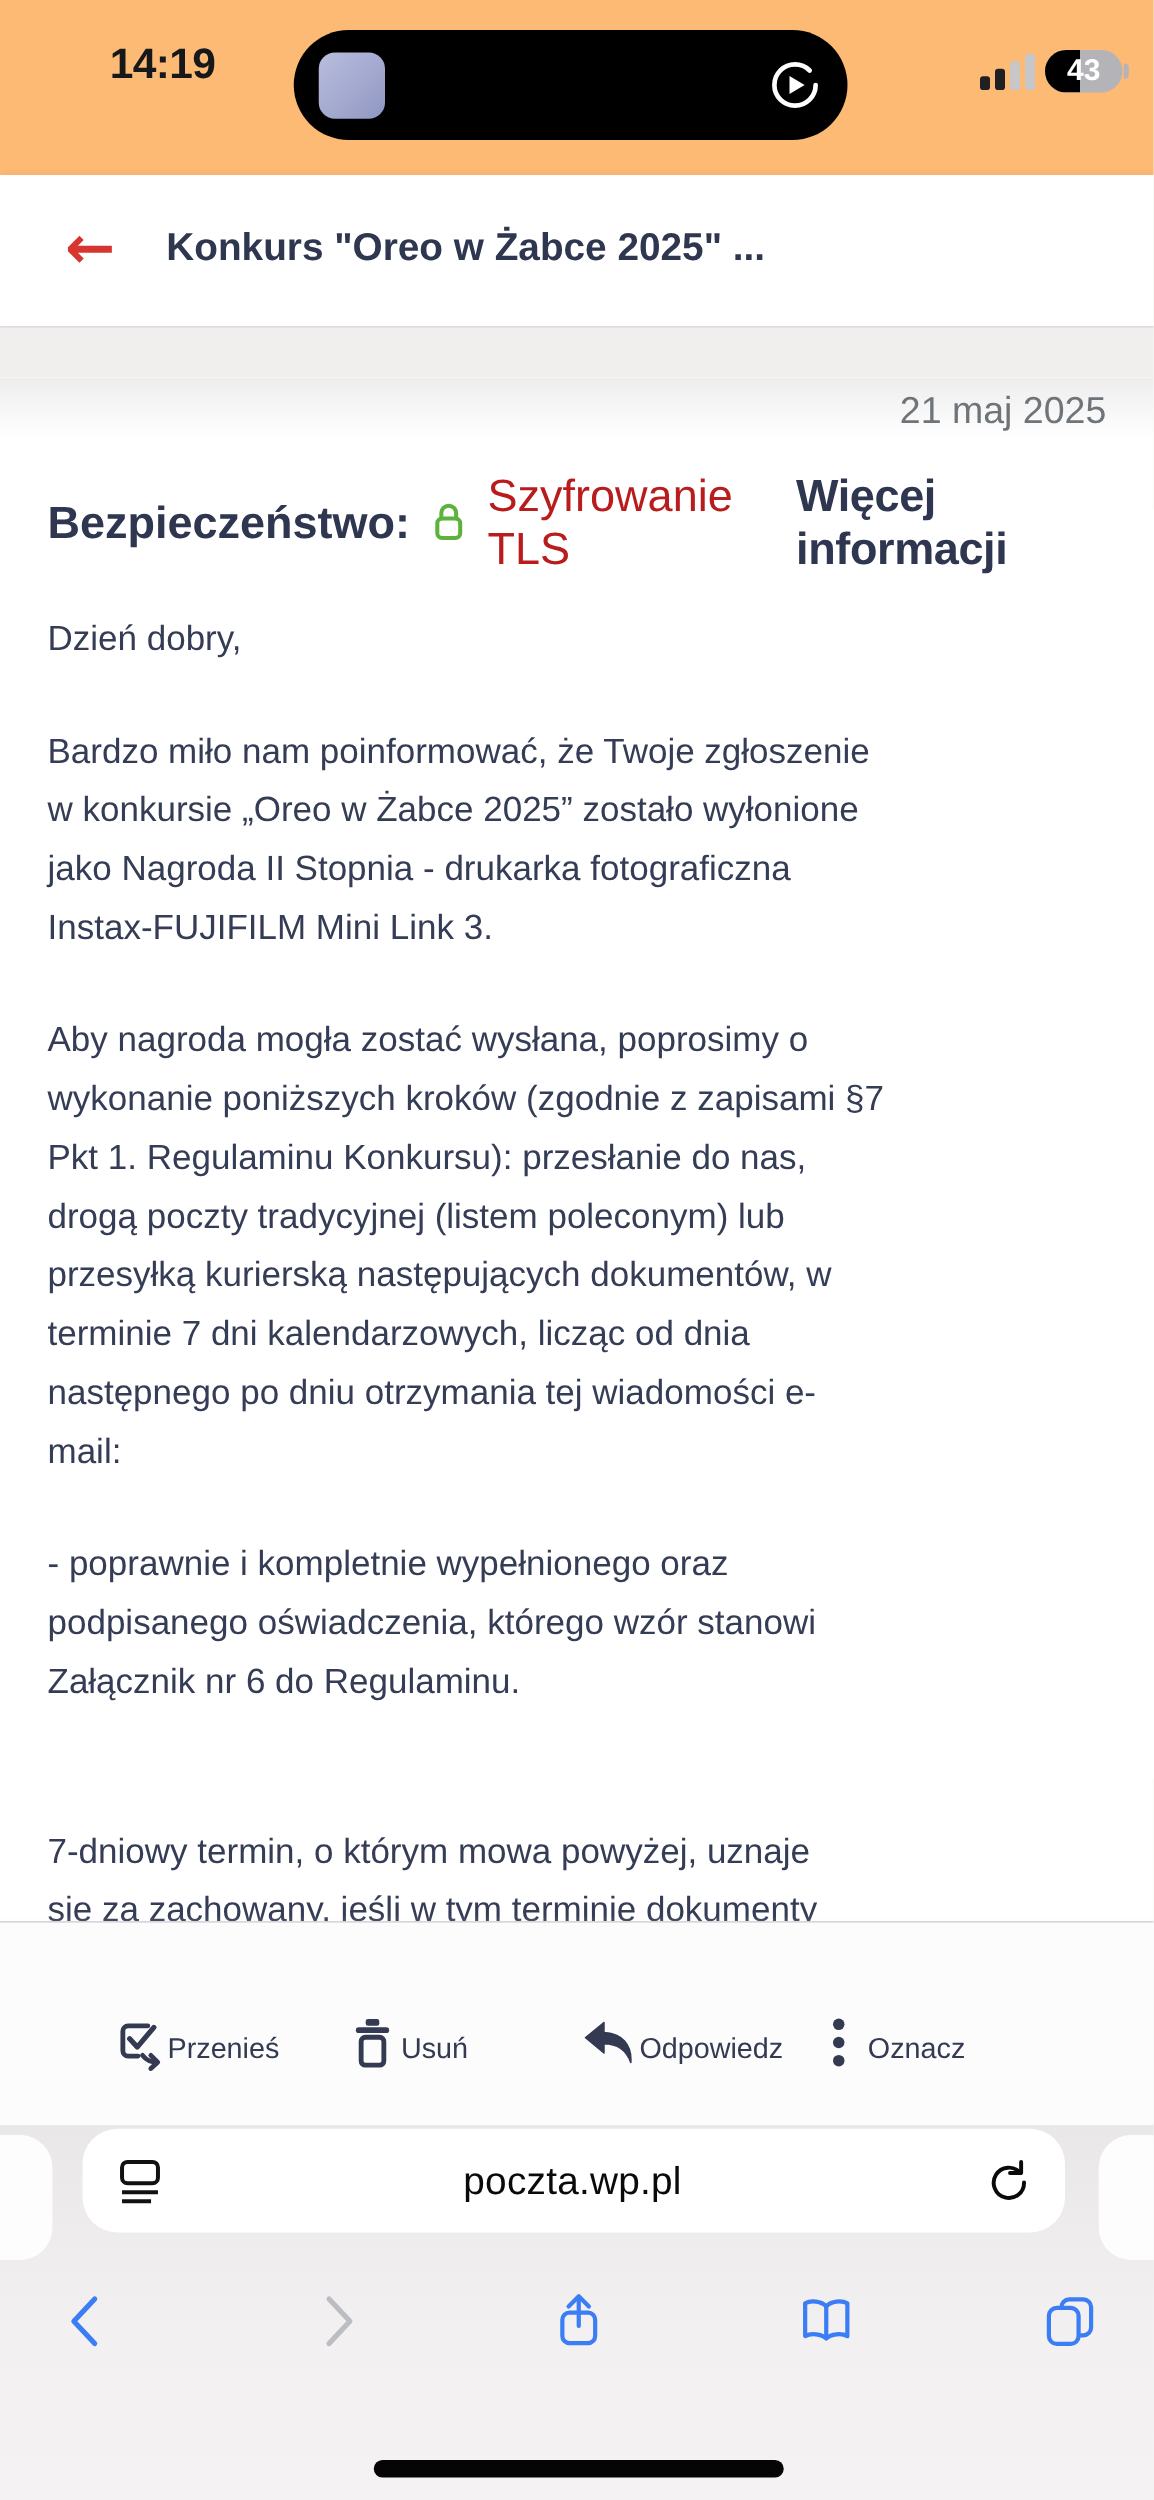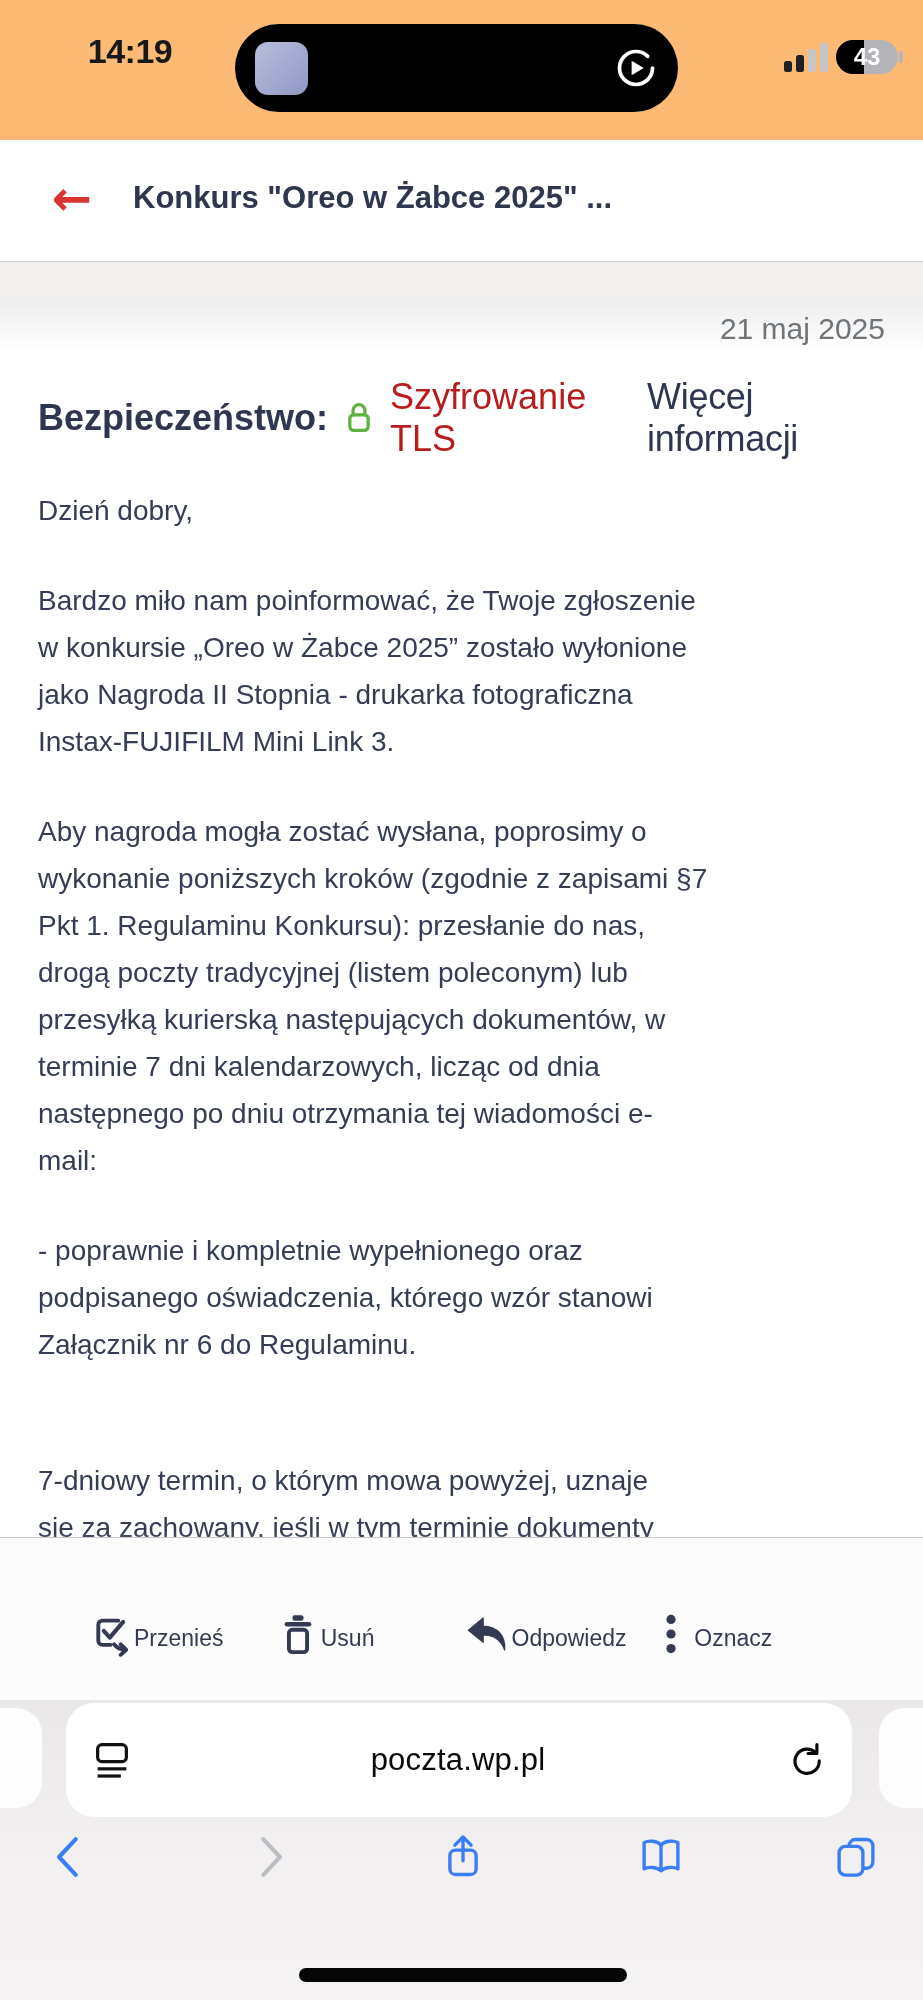--- a/index.html
+++ b/index.html
@@ -71,21 +71,21 @@
   .mail-date {
     margin:10px 38px 0 0; text-align:right;
     font-size:30px; color:#6f7478; position:relative;
   }
   .security-row {
     margin:30px 38px 0 38px; display:flex; align-items:center; gap:15px;
     font-size:36px; position:relative;
   }
   .security-label { font-weight:700; color:#2f3650; }
   .security-value { color:#b91c1c; }
-  .security-link { font-weight:400; color:#2f3650; letter-spacing:-.3px; }
+  .security-link { font-weight:700; color:#2f3650; letter-spacing:-.3px; }
   .lock-svg { flex:0 0 auto; margin:0 2px; }
   .body-text { margin:27px 40px 0 38px; position:relative; }
   .body-text p {
     font-size:28px; line-height:47px; color:#353c55;
     white-space:pre-line; margin-bottom:43px;
   }
   .body-text p.gap-xl { margin-bottom:89px; }
   .content-bottomfade {
     position:absolute; left:0; bottom:0; width:100%; height:45px;
     background:linear-gradient(to bottom, rgba(240,239,240,0) 0%, rgba(240,239,240,0.9) 100%);
@@ -105,21 +105,21 @@
   .tool-icon { height:50px; display:flex; align-items:center; justify-content:center; }
   .tool-label { margin-top:8px; font-size:23px; color:#333a52; }
 
   
   .browser { left:0; top:1700px; width:923px; height:300px;
     background:linear-gradient(to bottom,#e9e7e8 0%,#f2f0f1 55%,#f4f2f3 100%); }
   .tab-sliver { position:absolute; top:8px; height:100px; width:70px; background:#fdfdfd; border-radius:26px; }
   .sliver-left { left:-28px; }
   .sliver-right { left:879px; }
   .url-bar {
-    position:absolute; left:66px; top:3px; width:786px; height:114px;
+    position:absolute; left:66px; top:3px; width:786px; height:83px;
     background:#fff; border-radius:28px;
     display:flex; align-items:center; justify-content:space-between;
     padding:16px 26px;
   }
   .url-text { font-size:31px; color:#0a0a0a; letter-spacing:.2px; }
   .nav-row { position:absolute; left:0; top:112px; width:923px; height:100px; }
   .nav-btn { position:absolute; top:0; width:90px; height:90px;
     display:flex; align-items:center; justify-content:center; cursor:pointer; }
   .home-indicator {
     position:absolute; left:299px; top:268px; width:328px; height:14px;

